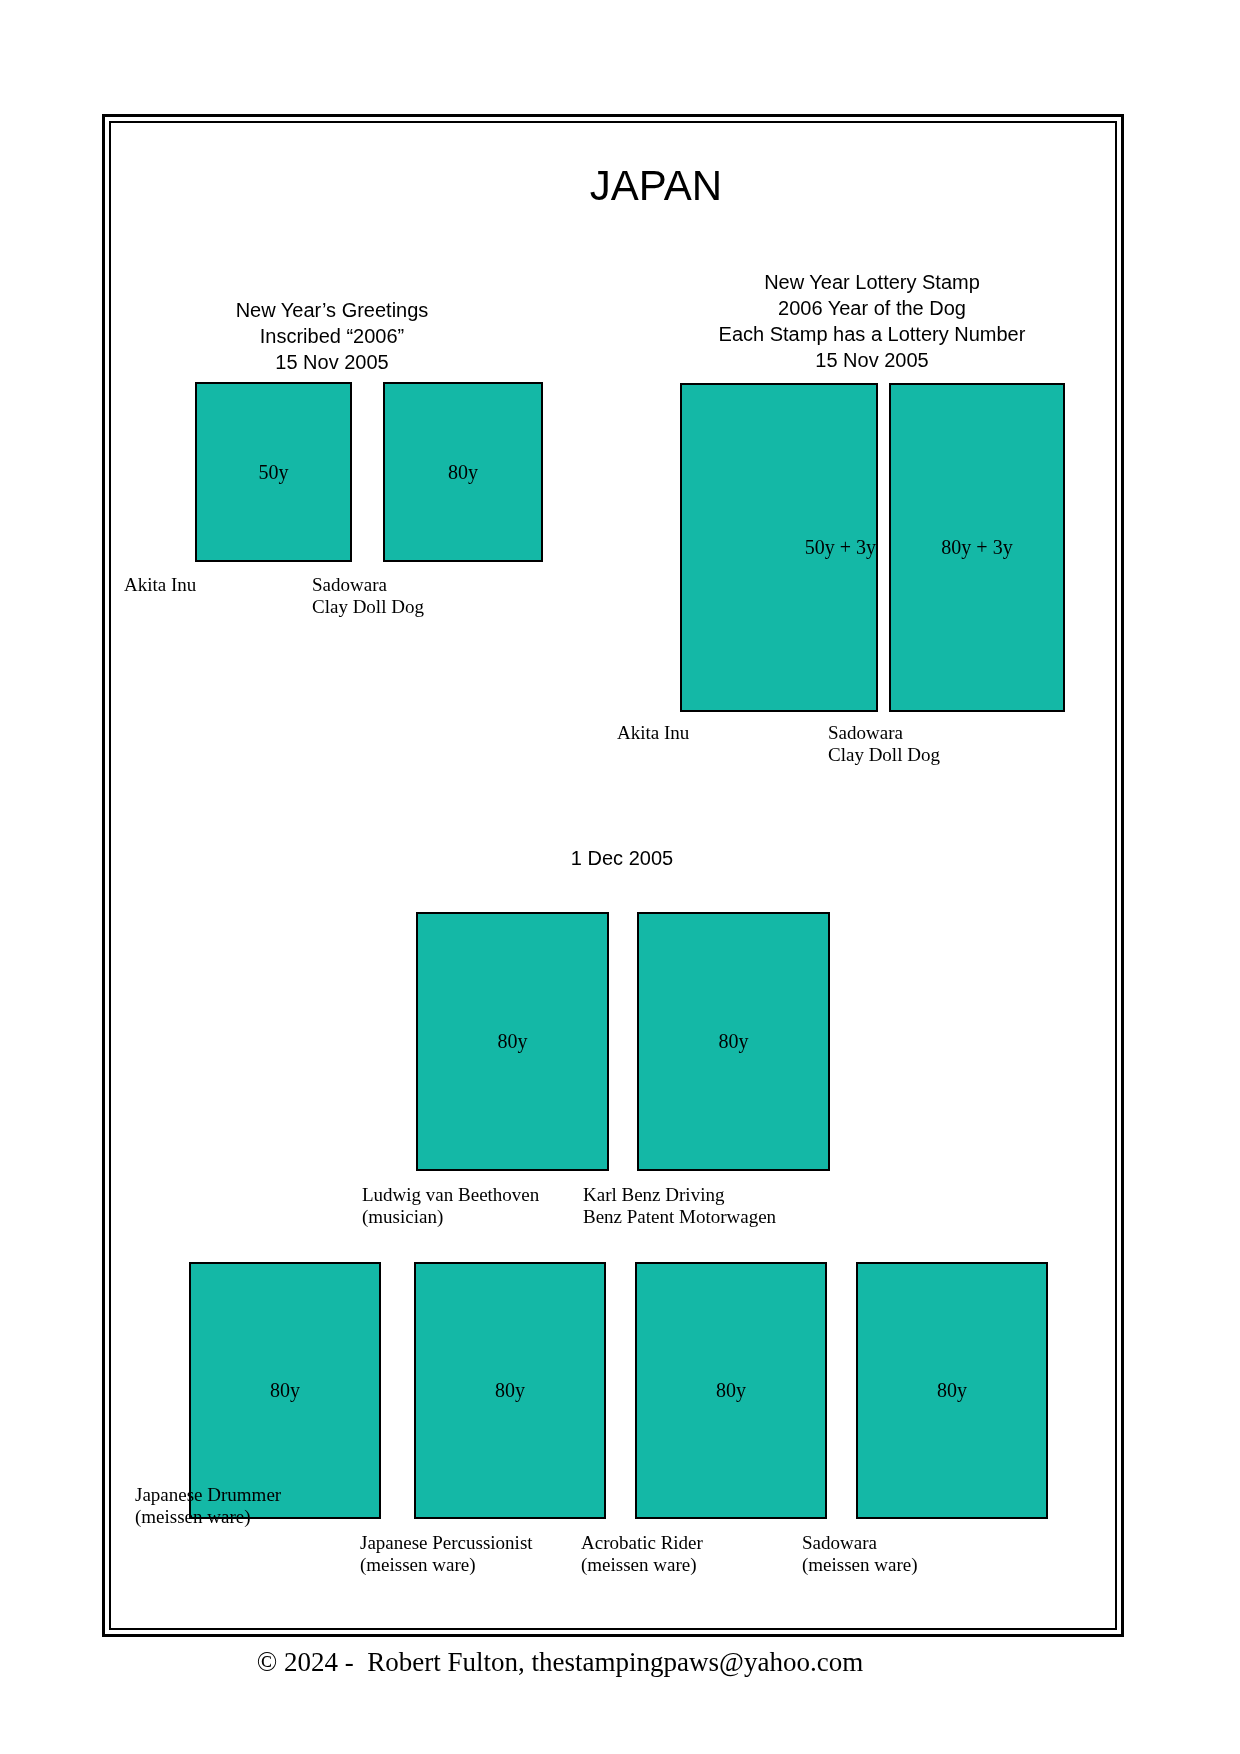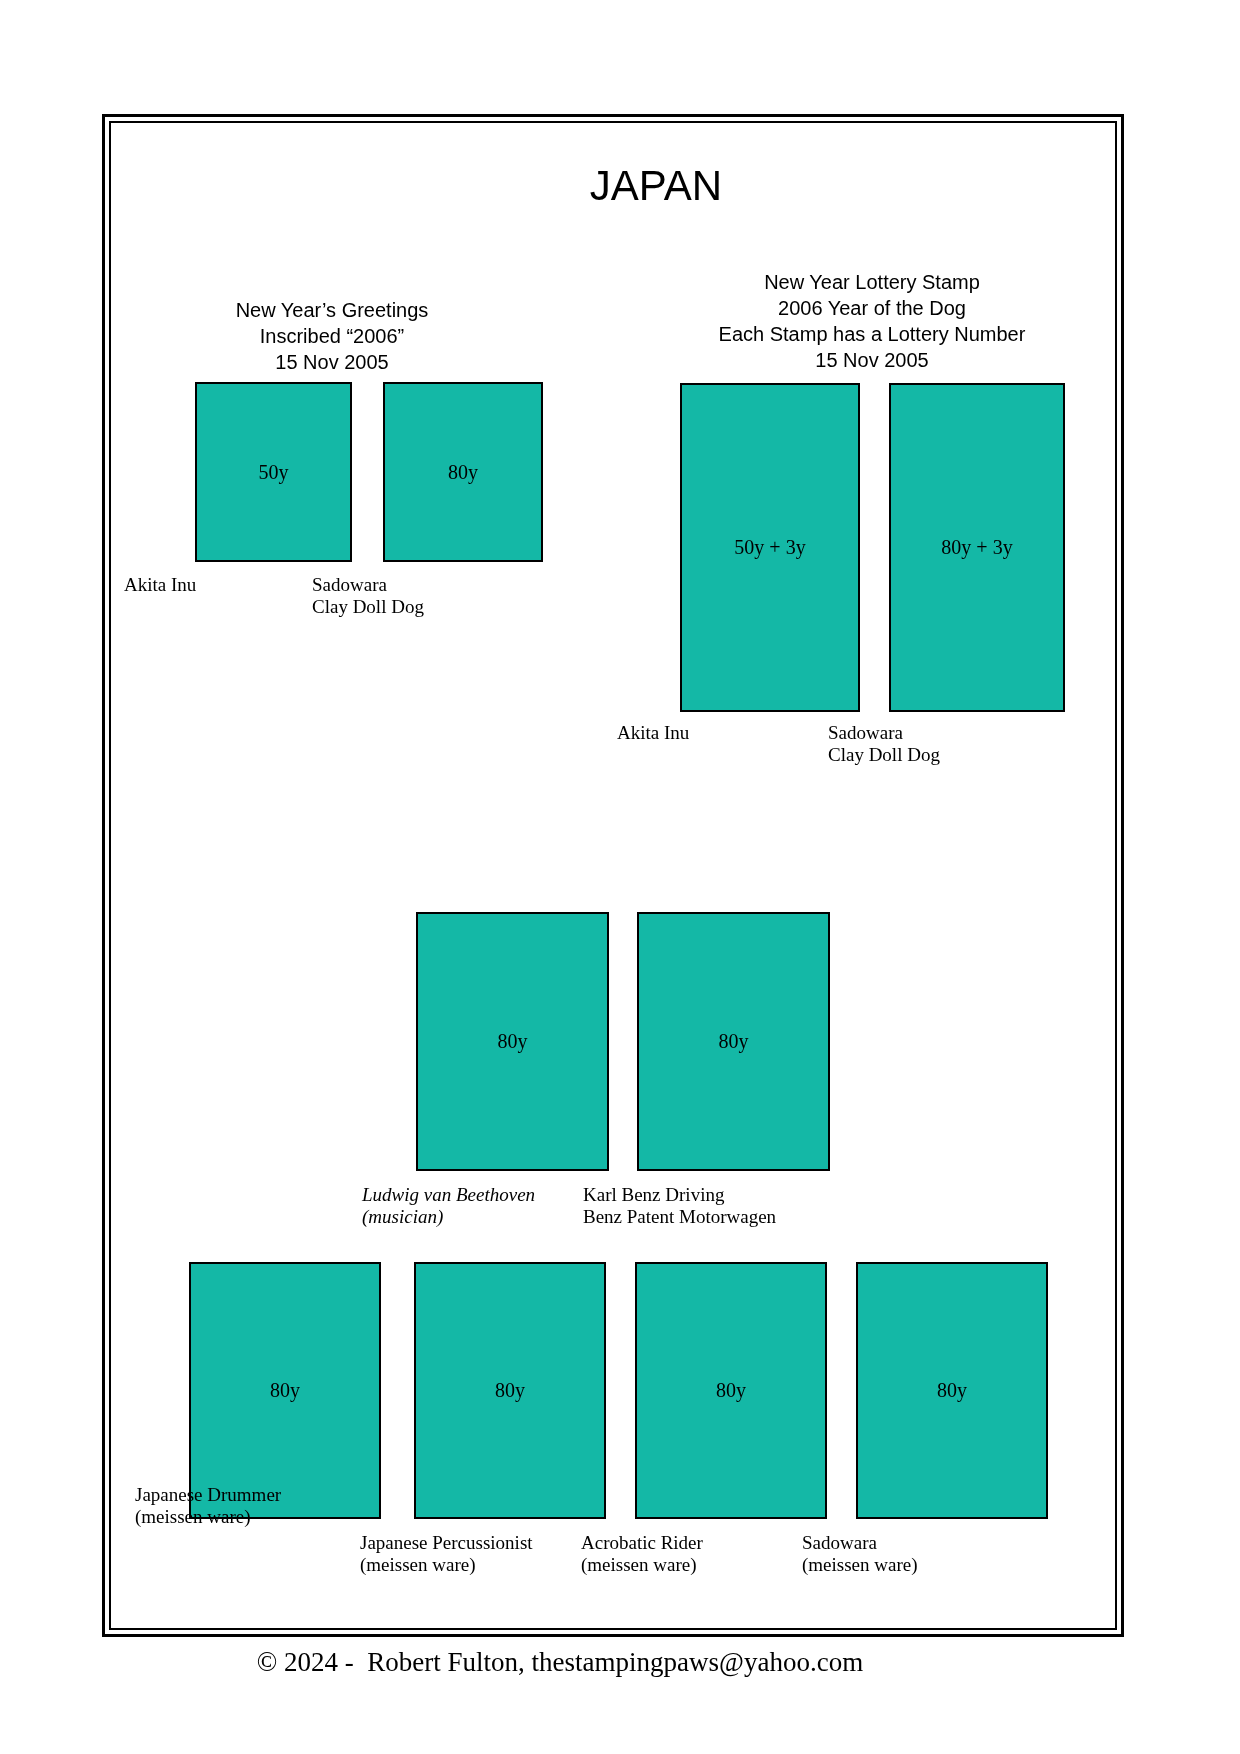--- a/index.html
+++ b/index.html
@@ -92,57 +92,58 @@
   </div>
 
   <div class="heading" style="left:672px; top:269px; width:400px;">
     <div>New Year Lottery Stamp</div>
     <div>2006 Year of the Dog</div>
     <div>Each Stamp has a Lottery Number</div>
     <div>15 Nov 2005</div>
   </div>
 
   <div class="heading" style="left:422px; top:845px; width:400px;">
+    <div>1 Dec 2005</div>
   </div>
 
   <div class="stamp" style="left:195px; top:382px; width:157px; height:180px;">
     <span class="value">50y</span>
   </div>
   <div class="stamp" style="left:383px; top:382px; width:160px; height:180px;">
     <span class="value">80y</span>
   </div>
   <div class="caption" style="left:124px; top:574px; width:300px;">
     <div>Akita Inu</div>
   </div>
   <div class="caption" style="left:312px; top:574px; width:300px;">
     <div>Sadowara</div>
     <div>Clay Doll Dog</div>
   </div>
 
-  <div class="stamp" style="left:680px; top:383px; width:180px; height:329px;">
+  <div class="stamp" style="left:680px; top:383px; width:198px; height:329px;justify-content:flex-end;">
     <span class="value">50y + 3y</span>
   </div>
   <div class="stamp" style="left:889px; top:383px; width:176px; height:329px;">
     <span class="value">80y + 3y</span>
   </div>
   <div class="caption" style="left:617px; top:722px; width:300px;">
     <div>Akita Inu</div>
   </div>
   <div class="caption" style="left:828px; top:722px; width:300px;">
     <div>Sadowara</div>
     <div>Clay Doll Dog</div>
   </div>
 
   <div class="stamp" style="left:416px; top:912px; width:193px; height:259px;">
     <span class="value">80y</span>
   </div>
   <div class="stamp" style="left:637px; top:912px; width:193px; height:259px;">
     <span class="value">80y</span>
   </div>
-  <div class="caption" style="left:362px; top:1184px; width:300px;font-style:italic;">
+  <div class="caption" style="left:362px; top:1184px; width:300px;">
     <div>Ludwig van Beethoven</div>
     <div>(musician)</div>
   </div>
   <div class="caption" style="left:583px; top:1184px; width:300px;">
     <div>Karl Benz Driving</div>
     <div>Benz Patent Motorwagen</div>
   </div>
 
   <div class="stamp" style="left:189px; top:1262px; width:192px; height:257px;">
     <span class="value">80y</span>

